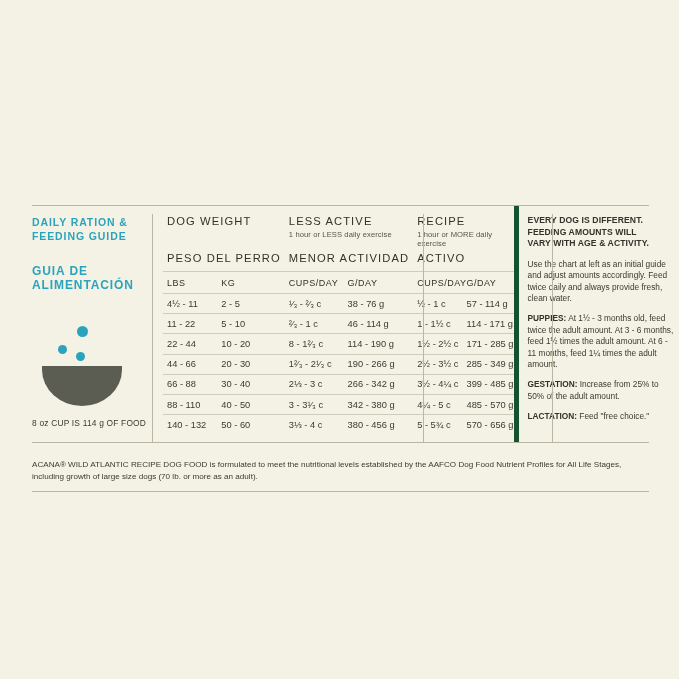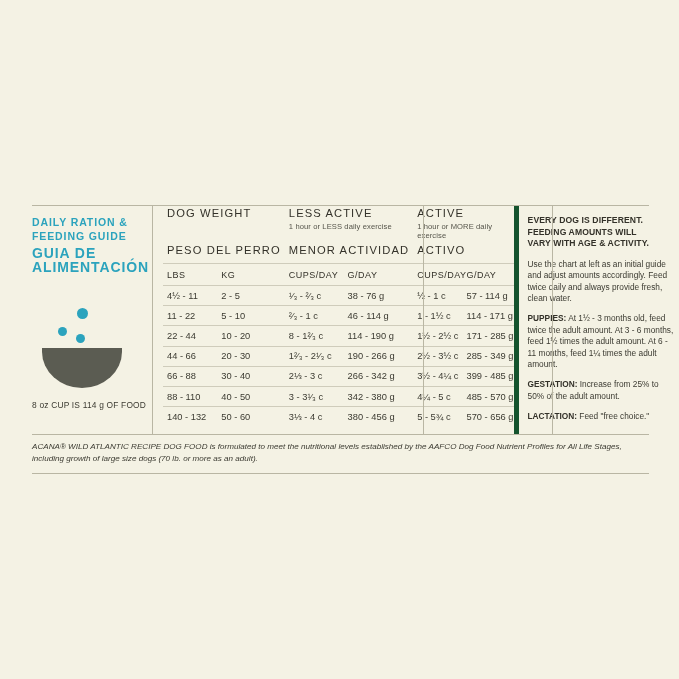--- a/index.html
+++ b/index.html
@@ -46,25 +46,25 @@
     color: #2ba3bd;
     font-weight: bold;
     font-size: 10.5px;
     letter-spacing: 0.9px;
     line-height: 14px;
     text-transform: uppercase;
   }
   .guide-title-es {
     color: #2ba3bd;
     font-weight: bold;
-    font-size: 14px;
+    font-size: 12px;
     letter-spacing: 0.9px;
     line-height: 14px;
     text-transform: uppercase;
-    margin-top: 3px;
+    margin-top: 21px;
   }
   .bowl-wrap {
     margin-top: 30px;
     width: 100px;
     height: 78px;
     position: relative;
   }
   .kibble {
     position: absolute;
     border-radius: 50%;
@@ -177,28 +177,27 @@
     font-size: 8.6px;
     line-height: 11.6px;
     color: #333129;
     letter-spacing: 0.1px;
   }
   .rt-p { margin-top: 9px; }
   .rt-p b { color: #333129; }
 
   
   .footnote {
-    margin-top: 6px;
+    margin-top: 16px;
     font-size: 8.1px;
     line-height: 11.5px;
     color: #3b3a31;
     padding-bottom: 9px;
-    font-style: italic;
-  }
-  .tbl-wrap { padding-bottom: 8px; }
+  }
+  .tbl-wrap { padding-bottom: 8px; margin-top: 8px; }
 </style>
 </head>
 <body>
 
 <div class="page">
   <div class="panel">
 
     <div class="rule"></div>
 
     <div class="content">
@@ -225,21 +224,21 @@
 
       <div class="col-table tbl-wrap">
         <div class="vdiv" style="left:270px;"></div>
         <div class="vdiv" style="left:399px;"></div>
 
         <table class="tbl">
           <tbody>
               <tr>
             <td class="hdr-main c-lbs" colspan="2">DOG WEIGHT</td>
             <td class="hdr-main c-lcups" colspan="2">LESS ACTIVE</td>
-            <td class="hdr-main c-acups" colspan="2">ACTIVE</td>
+            <td class="hdr-main c-acups" colspan="2">RECIPE</td>
           </tr>
           <tr>
             <td class="hdr-sub c-lbs" colspan="2"></td>
             <td class="hdr-sub c-lcups" colspan="2">1 hour or LESS daily exercise</td>
             <td class="hdr-sub c-acups" colspan="2">1 hour or MORE daily exercise</td>
           </tr>
           <tr>
             <td class="hdr-es c-lbs" colspan="2">PESO DEL PERRO</td>
             <td class="hdr-es c-lcups" colspan="2">MENOR ACTIVIDAD</td>
             <td class="hdr-es c-acups" colspan="2">ACTIVO</td>

